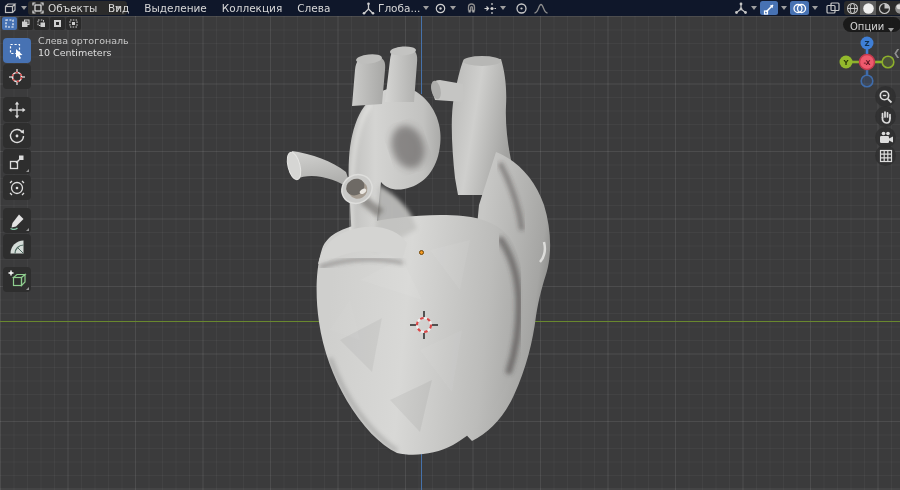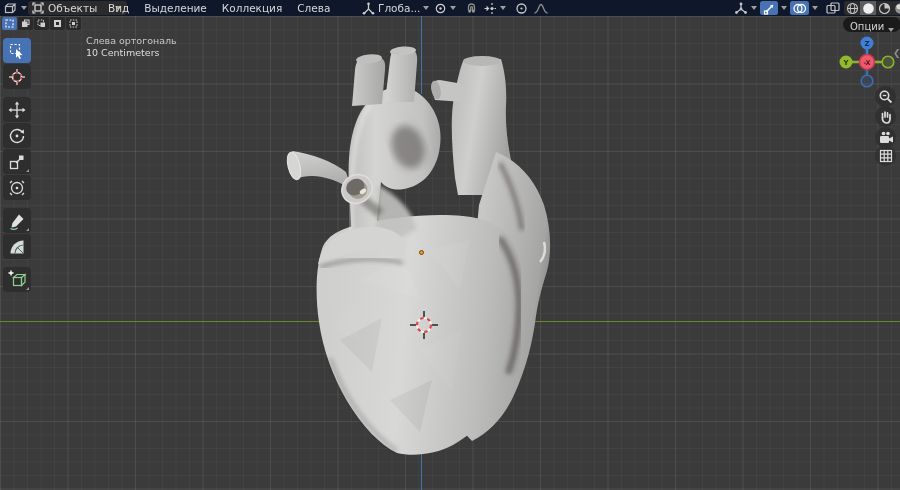--- a/index.html
+++ b/index.html
@@ -35,21 +35,21 @@
       linear-gradient(to bottom, rgba(255,255,255,0.06) 1px, transparent 1px);
     background-size:13.5px 13.5px, 13.5px 13.5px, 67.5px 67.5px, 67.5px 67.5px; }
 
   .axis-y { position:absolute; left:0; top:321px; width:900px; height:1.4px; background:#69882e; z-index:1; }
   .axis-z-top { position:absolute; left:421px; top:16px; width:1.4px; height:78px; background:#4672ab; z-index:1; }
   .axis-z-bot { position:absolute; left:421px; top:438px; width:1.4px; height:52px; background:#4672ab; z-index:1; }
 
   #heart { position:absolute; left:280px; top:40px; z-index:2; }
 
   
-  .vtext { position:absolute; left:38px; top:35px; z-index:10; font-size:9.5px; line-height:12px; color:#c6c6c6;margin-left:48px; }
+  .vtext { position:absolute; left:38px; top:35px; z-index:10; font-size:9.5px; line-height:12px; color:#c6c6c6; }
   .vtext .l3 { color:#dedede; }
 
   
   .selmodes { position:absolute; left:2px; top:17px; display:flex; gap:1px; z-index:10; }
   .selmodes .sm { width:15px; height:13px; background:#2a2a2a; border-radius:2px;
                   display:flex; align-items:center; justify-content:center; }
   .selmodes .sm.active { background:#4772b3; }
 
   
   .options-btn { position:absolute; left:843px; top:17px; height:15px; padding:0 7px; z-index:10;

